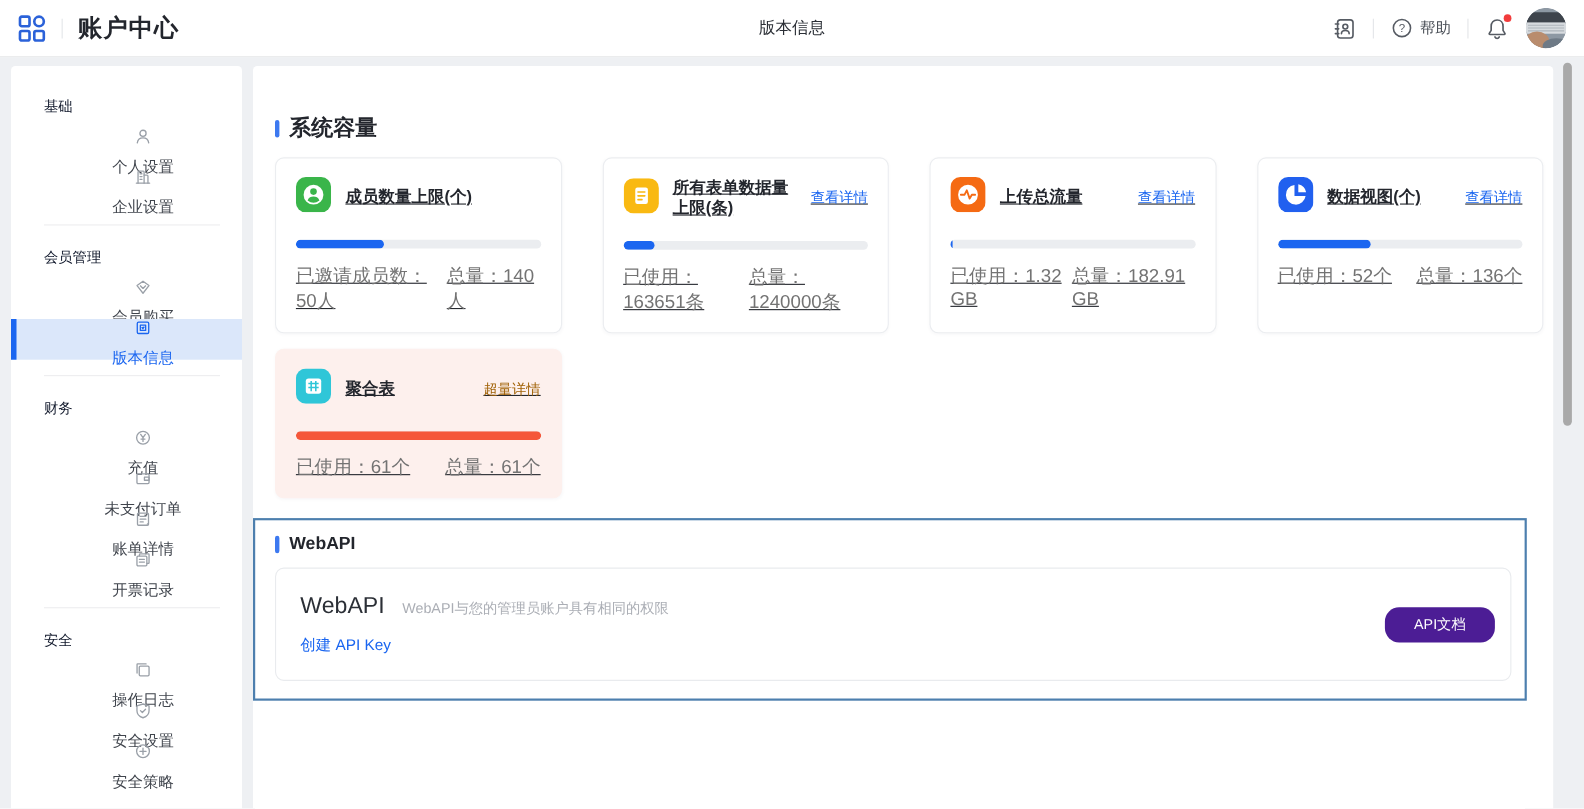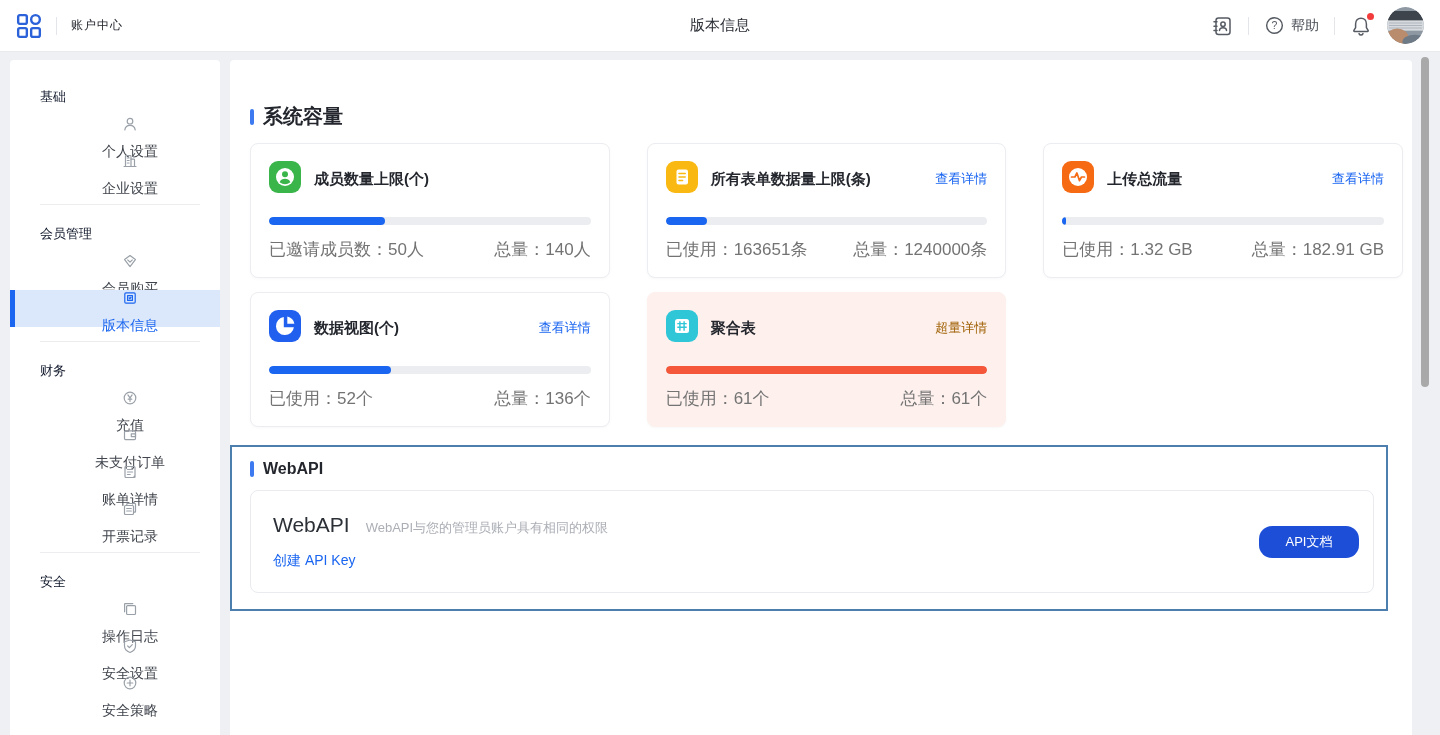--- a/index.html
+++ b/index.html
@@ -3,21 +3,21 @@
 <meta charset="utf-8">
 <style>
   * { margin:0; padding:0; box-sizing:border-box; }
   html,body { width:1440px; height:735px; overflow:hidden; }
   body { font-family:"Liberation Sans","DejaVu Sans",sans-serif; background:#eef0f3; position:relative; color:#23262d; }
 
   
   .header { height:52px; background:#fff; border-bottom:1px solid #e9eaec; display:flex; align-items:center; padding:0 16px; position:relative; z-index:5; }
   .h-left { display:flex; align-items:center; gap:14px; }
   .h-divider { width:1px; height:18px; background:#e3e5e8; }
-  .app-title { font-size:12px; font-weight:400; color:#23262d; letter-spacing:1px; }
+  .app-title { font-size:22px; font-weight:700; color:#23262d; letter-spacing:1px; }
   .h-center { position:absolute; left:0; right:0; text-align:center; font-size:15px; color:#2b2f36; pointer-events:none; }
   .h-right { margin-left:auto; display:flex; align-items:center; gap:15px; position:relative; z-index:6; }
   .h-icon-btn { display:flex; align-items:center; gap:6px; cursor:pointer; color:#4a4f57; font-size:14px; position:relative; }
   .bell-wrap { position:relative; }
   .bell-dot { position:absolute; top:-2px; right:-2px; width:7px; height:7px; background:#f23c3c; border-radius:50%; }
   .avatar { width:37px; height:37px; border-radius:50%; overflow:hidden; cursor:pointer; }
 
   
   .sidebar { position:absolute; top:60px; left:10px; width:210px; bottom:0; background:#fff; border-radius:4px 4px 0 0; padding-top:8px; }
   .group-title { font-size:13px; color:#0f172a; margin:20px 0 10px 30px; }
@@ -25,39 +25,39 @@
   .side-item.active { background:#dbe7fa; color:#1b66f0; }
   .side-item.active::before { content:""; position:absolute; left:0; top:0; bottom:0; width:5px; background:#1b66f0; }
   .side-divider { border-top:1px solid #ededef; margin:14px 20px 0 30px; }
   .sicon { flex:0 0 16px; display:flex; }
 
   
   .main { position:absolute; top:60px; left:230px; width:1182px; bottom:0; background:#fff; border-radius:4px 4px 0 0; }
   .panel-inner { padding:43px 9px 0 20px; }
   .sec-title { display:flex; align-items:center; gap:9px; font-size:20px; font-weight:700; color:#23262d; }
   .sec-bar { width:4px; height:16px; border-radius:2px; background:#3d79f0; }
-  .cards { margin-top:13px; display:grid; grid-template-columns:1fr 1fr 1fr; gap:14px 37px; }
+  .cards { margin-top:13px; display:grid; grid-template-columns:1fr 1fr 1fr 1fr; gap:14px 37px;text-decoration:underline; }
   .cap-card { border:1px solid #ebedf0; border-radius:8px; padding:17px 18px 16px; background:#fff; box-shadow:0 1px 3px rgba(30,40,60,0.03); }
   .card-head { display:flex; align-items:center; gap:13px; }
   .card-title { font-size:15px; font-weight:700; color:#23262d; flex:1; }
   .card-link { font-size:13px; color:#1b66f0; cursor:pointer; }
   .card-link.warn { color:#a16207; }
   .track { margin-top:20px; height:8px; background:#ebedf0; border-radius:5px; overflow:hidden; }
   .fill { height:8px; border-radius:5px; background:#1b66f0; }
   .card-foot { margin-top:13px; display:flex; justify-content:space-between; font-size:17px; color:#737373; }
 
   
   .webapi-sec { margin:18px 24px 0 0; border:2px solid #4d7fae; padding:13px 12px 16px 18px; background:#fff; }
   .webapi-sec .sec-title { font-size:16px; }
   .webapi-card { margin-top:12px; border:1px solid #e9ebee; border-radius:8px; padding:22px 14px 22px 22px; display:flex; align-items:center; justify-content:space-between; }
   .wa-name-row { display:flex; align-items:baseline; gap:16px; }
   .wa-name { font-size:21px; color:#2b2f36; }
   .wa-desc { font-size:13px; color:#abaeb5; }
   .wa-link { margin-top:15px; font-size:14px; color:#1b66f0; cursor:pointer; display:inline-block; }
-  .wa-btn { width:100px; height:32px; background:#1d4ed8; color:#fff; font-size:13px; border:none; border-radius:13px; cursor:pointer; }
+  .wa-btn { width:100px; height:32px; background:#4c1d95; color:#fff; font-size:13px; border:none; border-radius:13px; cursor:pointer; }
 
   
   .scroll-thumb { position:absolute; right:11px; top:57px; width:8px; height:330px; background:#a9a9a9; border-radius:4px; cursor:pointer; }
 </style>
 </head>
 <body>
 
 <div class="header">
   <div class="h-left">
     <span class="sicon" style="width:26px;height:26px;">

